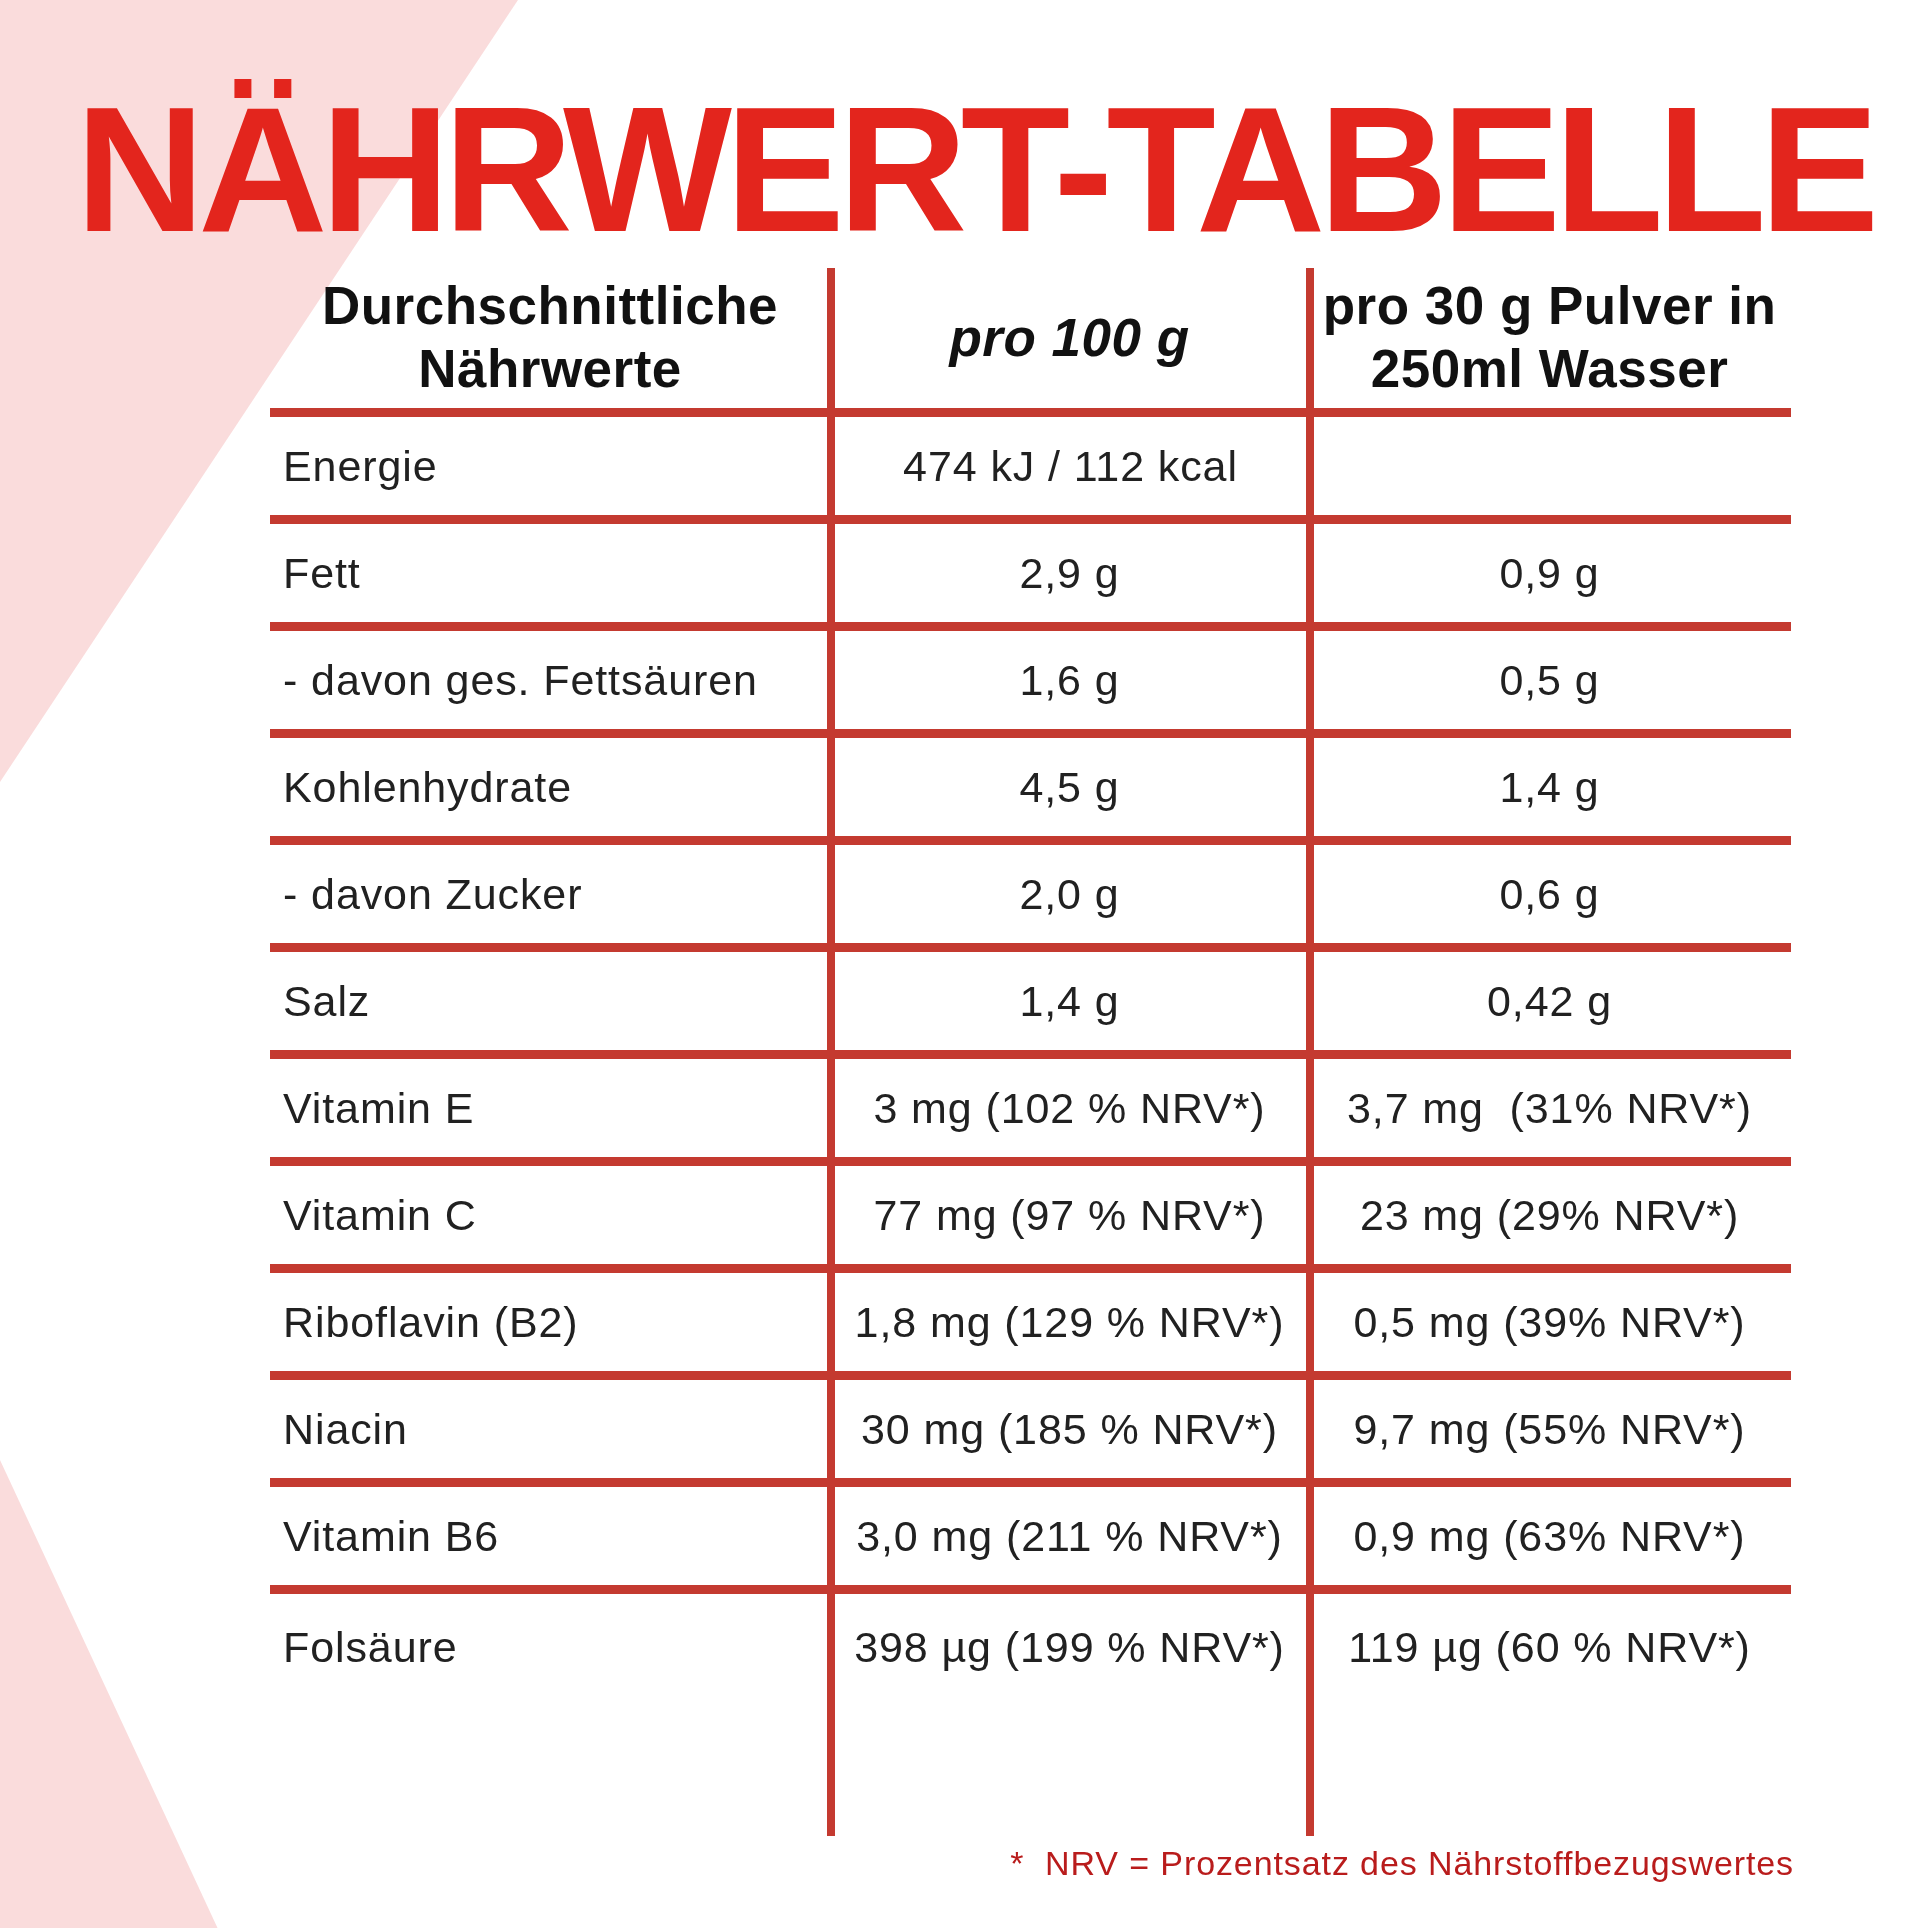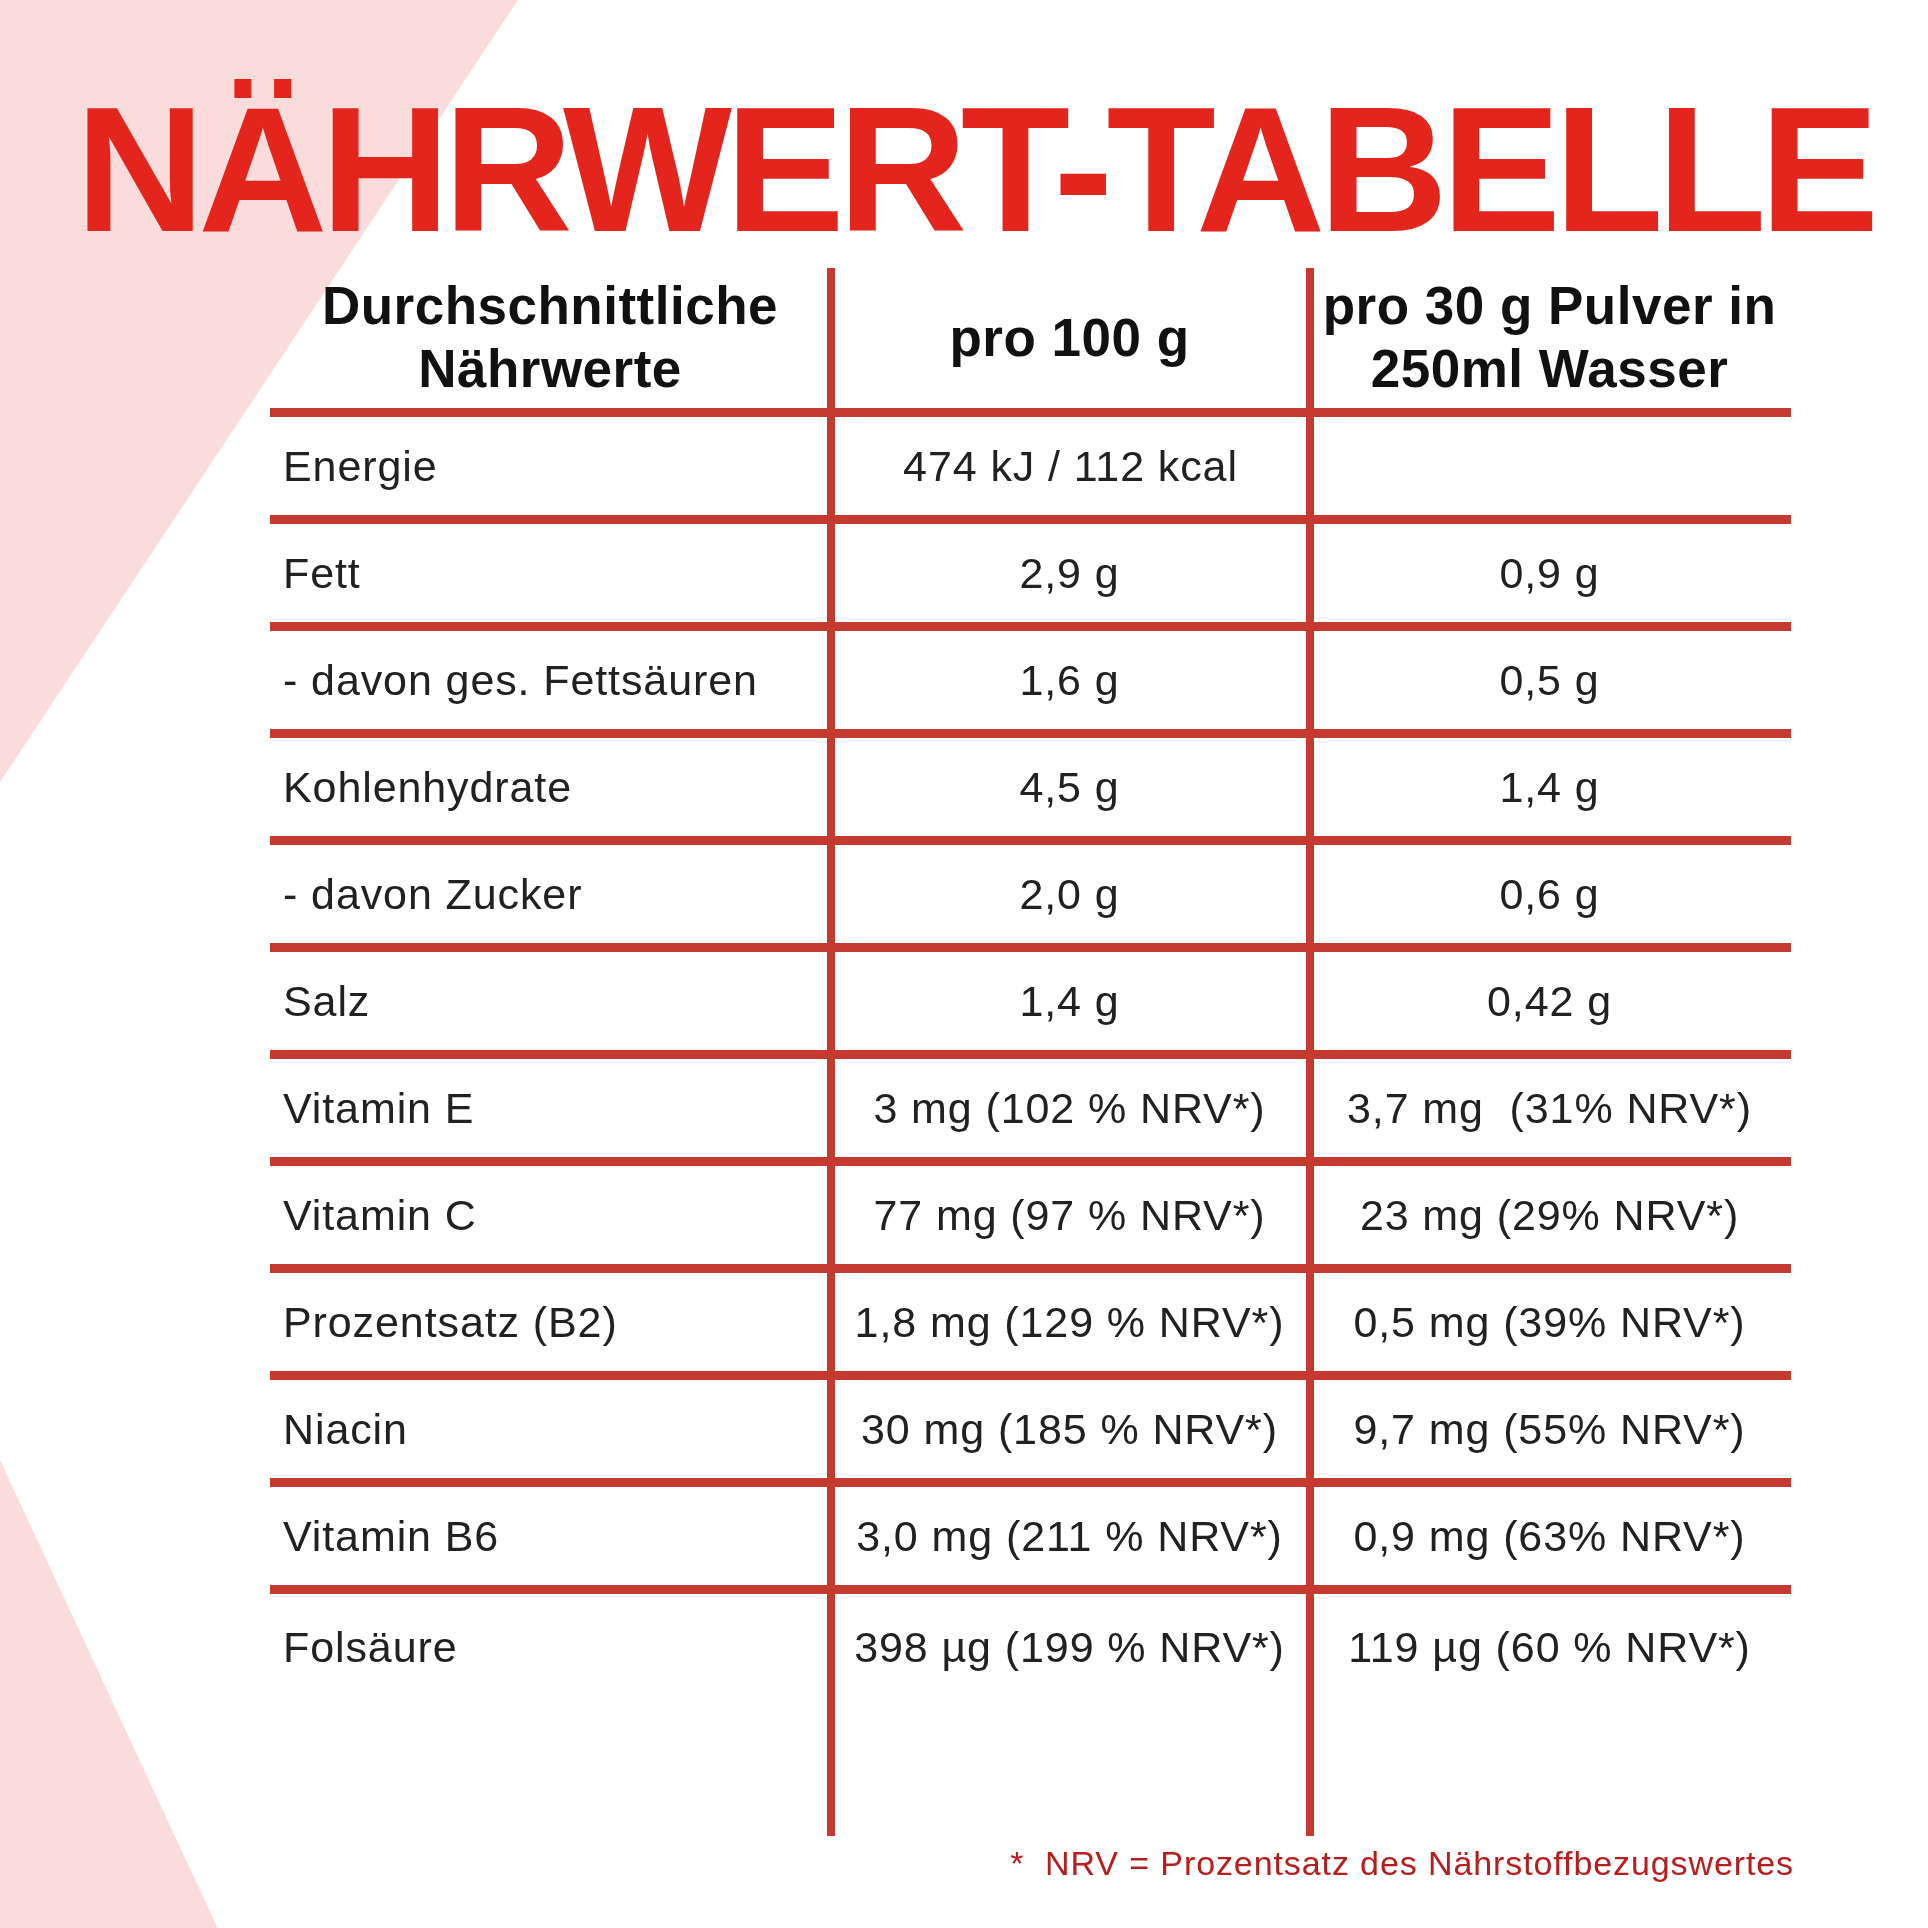--- a/index.html
+++ b/index.html
@@ -66,21 +66,21 @@
     border-bottom:9.4px solid var(--line);
     font-size:43px;
     letter-spacing:0.9px;
     font-weight:400;
   }
   .t-body .t-row:last-child{border-bottom:none;}
   .c1{width:560px;display:flex;align-items:center;padding-left:13px;}
   .c2{width:479px;display:flex;align-items:center;justify-content:center;text-align:center;white-space:pre;}
   .c3{width:481px;display:flex;align-items:center;justify-content:center;text-align:center;white-space:pre;}
   .t-header .c1x{width:560px;}
-  .t-header .c2x{width:479px;}
+  .t-header .c2x{width:479px;font-style:italic;}
   .t-header .c3x{width:481px;}
   .v-line{
     position:absolute;
     top:268px;
     width:7.5px;height:1568px;
     background:var(--line);
     z-index:3;
   }
   .v-line.left{left:827px;}
   .v-line.right{left:1306px;}
@@ -143,21 +143,21 @@
     <div class="c1">Vitamin E</div>
     <div class="c2">3 mg (102 % NRV*)</div>
     <div class="c3">3,7 mg  (31% NRV*)</div>
   </div>
       <div class="t-row">
     <div class="c1">Vitamin C</div>
     <div class="c2">77 mg (97 % NRV*)</div>
     <div class="c3">23 mg (29% NRV*)</div>
   </div>
       <div class="t-row">
-    <div class="c1">Prozentsatz (B2)</div>
+    <div class="c1">Riboflavin (B2)</div>
     <div class="c2">1,8 mg (129 % NRV*)</div>
     <div class="c3">0,5 mg (39% NRV*)</div>
   </div>
       <div class="t-row">
     <div class="c1">Niacin</div>
     <div class="c2">30 mg (185 % NRV*)</div>
     <div class="c3">9,7 mg (55% NRV*)</div>
   </div>
       <div class="t-row">
     <div class="c1">Vitamin B6</div>

